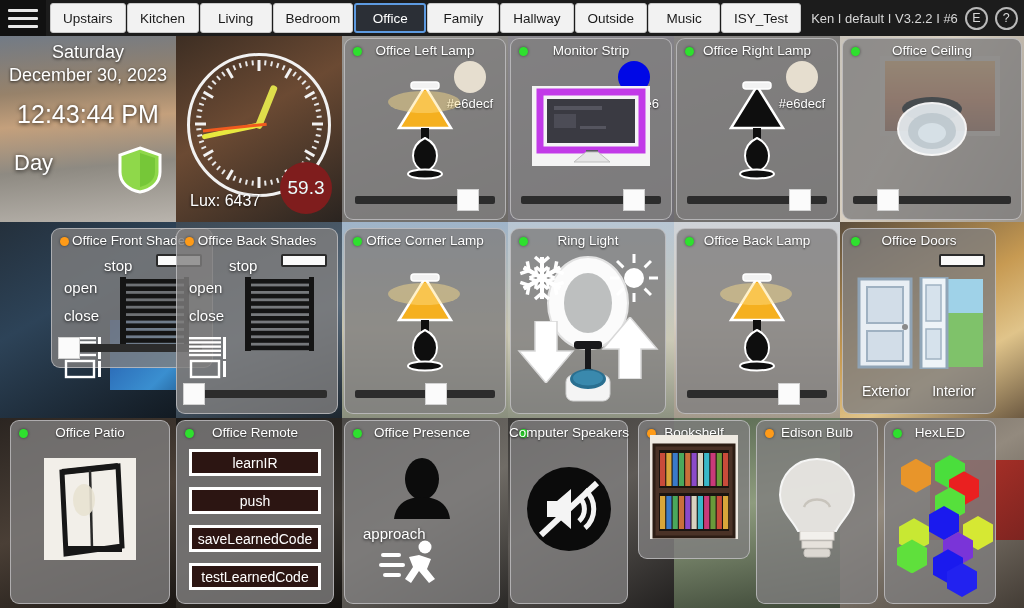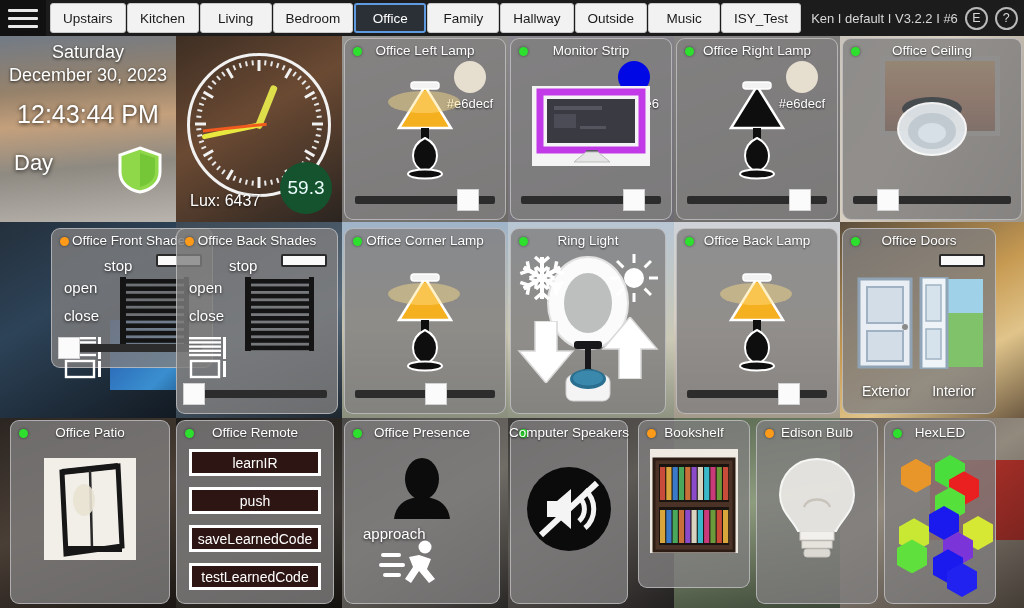--- a/index.html
+++ b/index.html
@@ -109,21 +109,21 @@
   }
   .tick { position: absolute; left: 50%; top: 4px; width: 3px; height: 11px; background: #f2f2f2; transform-origin: 50% 64px; }
   .tick.minor { height: 5px; width: 2px; background: #e8e8e8; transform-origin: 50% 63px; }
   .hand-hour { position: absolute; left: 50%; top: 50%; width: 7px; height: 46px; background: #dede4b; transform-origin: 50% 92%; border-radius: 3px; }
   .hand-min  { position: absolute; left: 50%; top: 50%; width: 5px; height: 62px; background: #e8e83f; transform-origin: 50% 94%; border-radius: 3px; }
   .hand-sec  { position: absolute; left: 50%; top: 50%; width: 3px; height: 64px; background: #f05a1e; transform-origin: 50% 88%; }
   .lux { position: absolute; left: 12px; bottom: 10px; color: #fff; font-size: 16px; text-shadow: 0 1px 3px rgba(0,0,0,0.85); }
   .temp-badge {
     position: absolute; right: 8px; bottom: 6px;
     width: 52px; height: 52px; border-radius: 50%;
-    background: #14532d; color: #eafcfc;
+    background: #7f1d1d; color: #eafcfc;
     display: flex; align-items: center; justify-content: center;
     font-size: 19px;
   }
 
   
   .shade-lbl { position: absolute; color: #fff; font-size: 15px; text-shadow: 0 1px 3px rgba(0,0,0,0.8); cursor: pointer; }
   .pill-toggle {
     position: absolute; top: 25px; right: 10px; width: 46px; height: 13px;
     background: #fafafa; border: 2px solid #2a2a2a; border-radius: 2px; cursor: pointer;
   }
@@ -607,21 +607,21 @@
           <div class="icon-area">
             <svg width="88" height="88" viewBox="0 0 88 88">
               <circle cx="44" cy="44" r="42" fill="#0b0b0b"></circle>
               <path d="M22 36 H32 L46 24 V64 L32 52 H22 Z" fill="#f4f4f4"></path>
               <path d="M54 32 A16 16 0 0 1 54 56" stroke="#f4f4f4" stroke-width="5" fill="none"></path>
               <path d="M60 25 A25 25 0 0 1 60 63" stroke="#f4f4f4" stroke-width="5" fill="none"></path>
               <line x1="16" y1="70" x2="72" y2="18" stroke="#f4f4f4" stroke-width="6"></line>
             </svg>
           </div>
         </div>
-        <div class="card" style="left: 638px; top: 384px; width: 112px; height: 168px;">
+        <div class="card" style="left: 638px; top: 384px; width: 112px; height: 139px;">
           <div class="dot orange"></div>
           <div class="card-title">Bookshelf</div>
           <div class="icon-area">
             <svg width="88" height="104" viewBox="0 0 88 104">
               <rect x="0" y="0" width="88" height="104" fill="#efeae2"></rect>
               <rect x="4" y="10" width="80" height="92" fill="#4a3226" stroke="#2c1d14" stroke-width="3"></rect>
               <rect x="9" y="15" width="70" height="38" fill="#1a1410"></rect>
               <rect x="9" y="58" width="70" height="38" fill="#1a1410"></rect>
               <rect x="10" y="18" width="5.2" height="33" fill="#c94b3a"></rect>
               <rect x="16.3" y="18" width="5.2" height="33" fill="#d8a63a"></rect>

